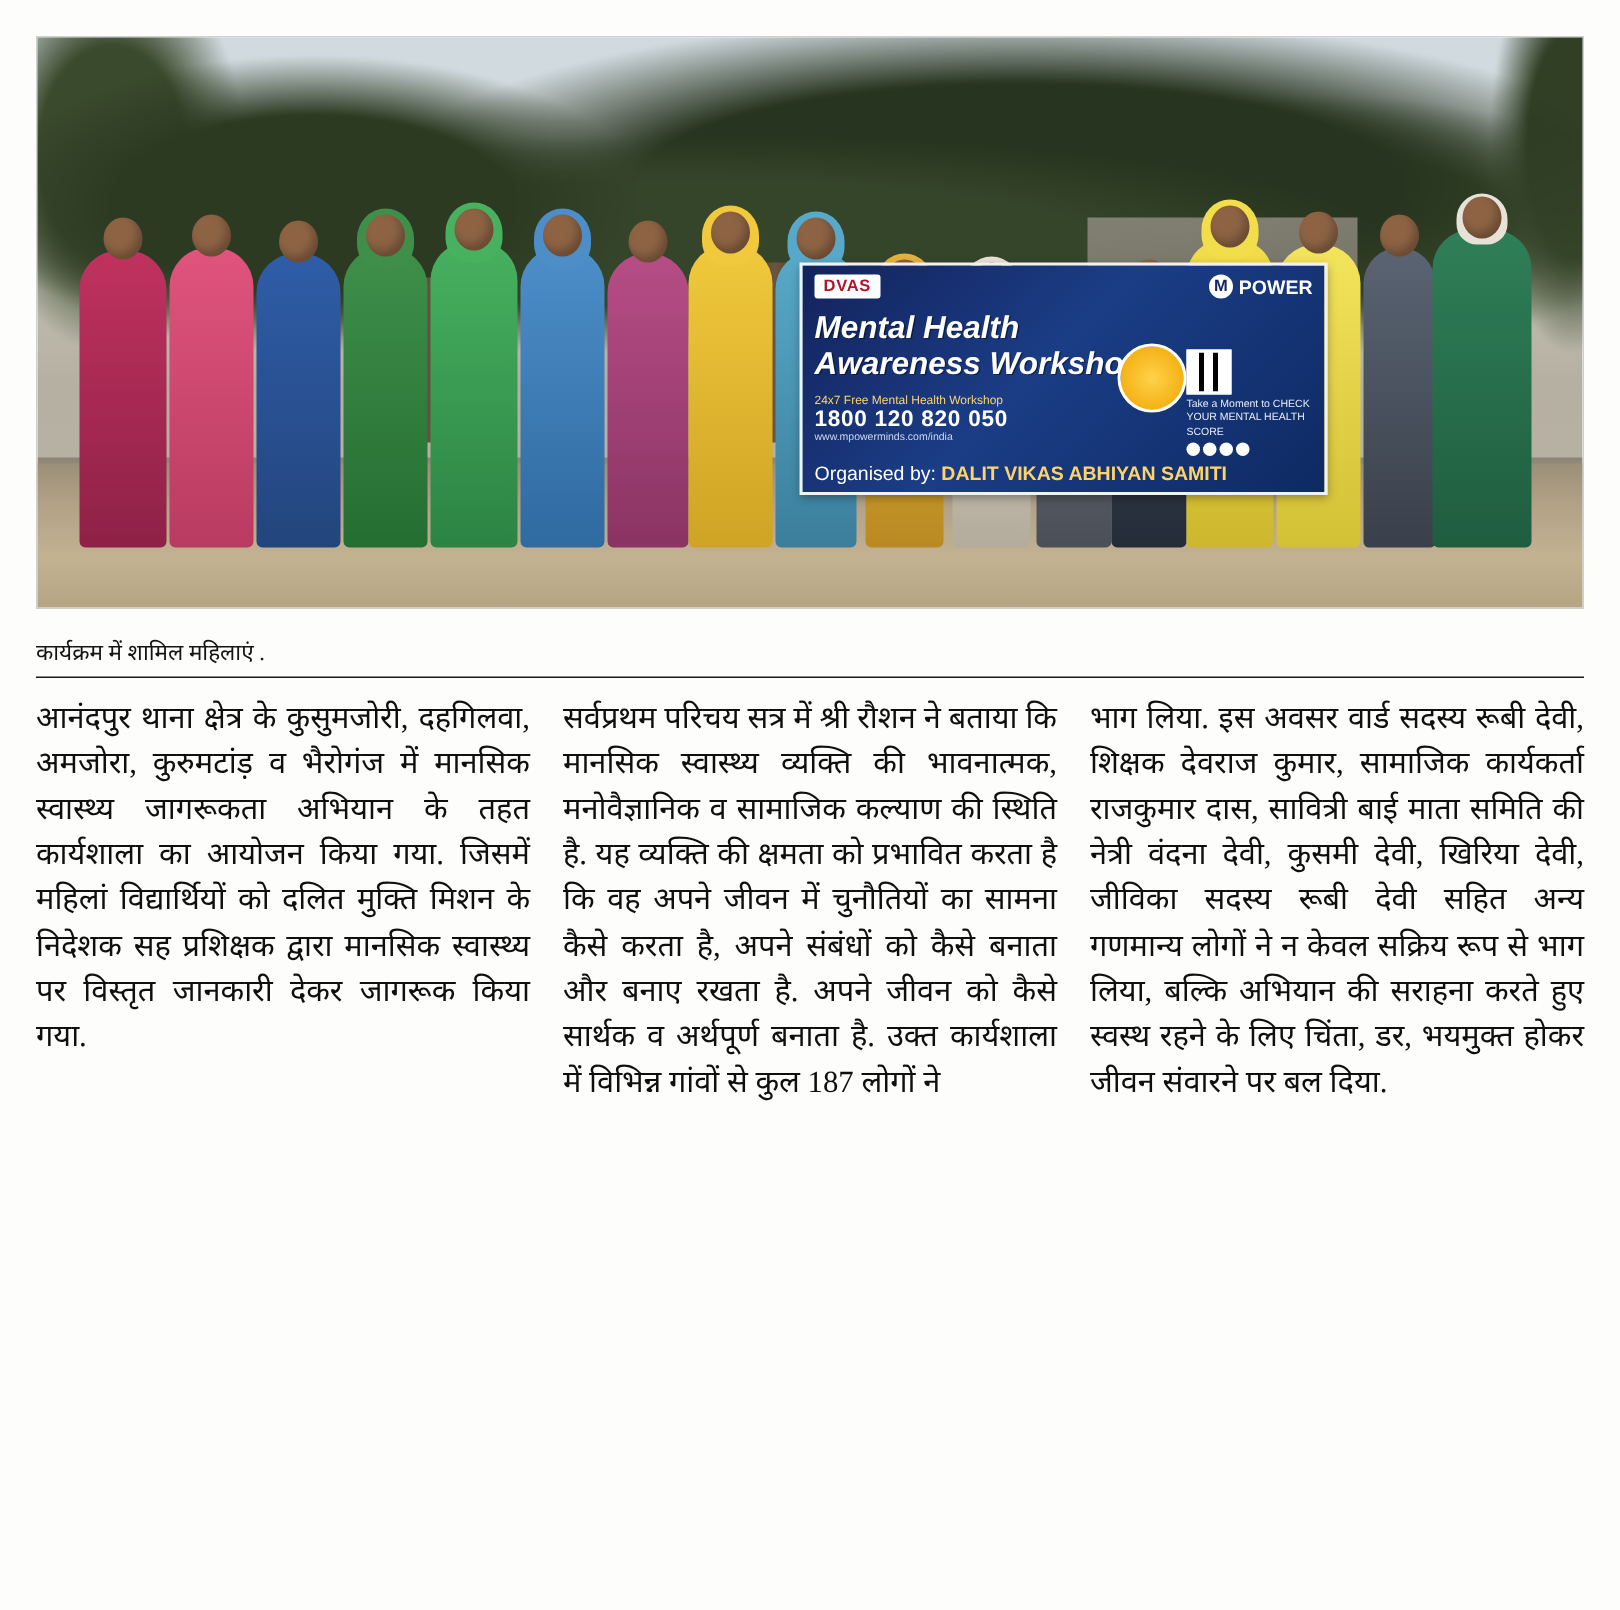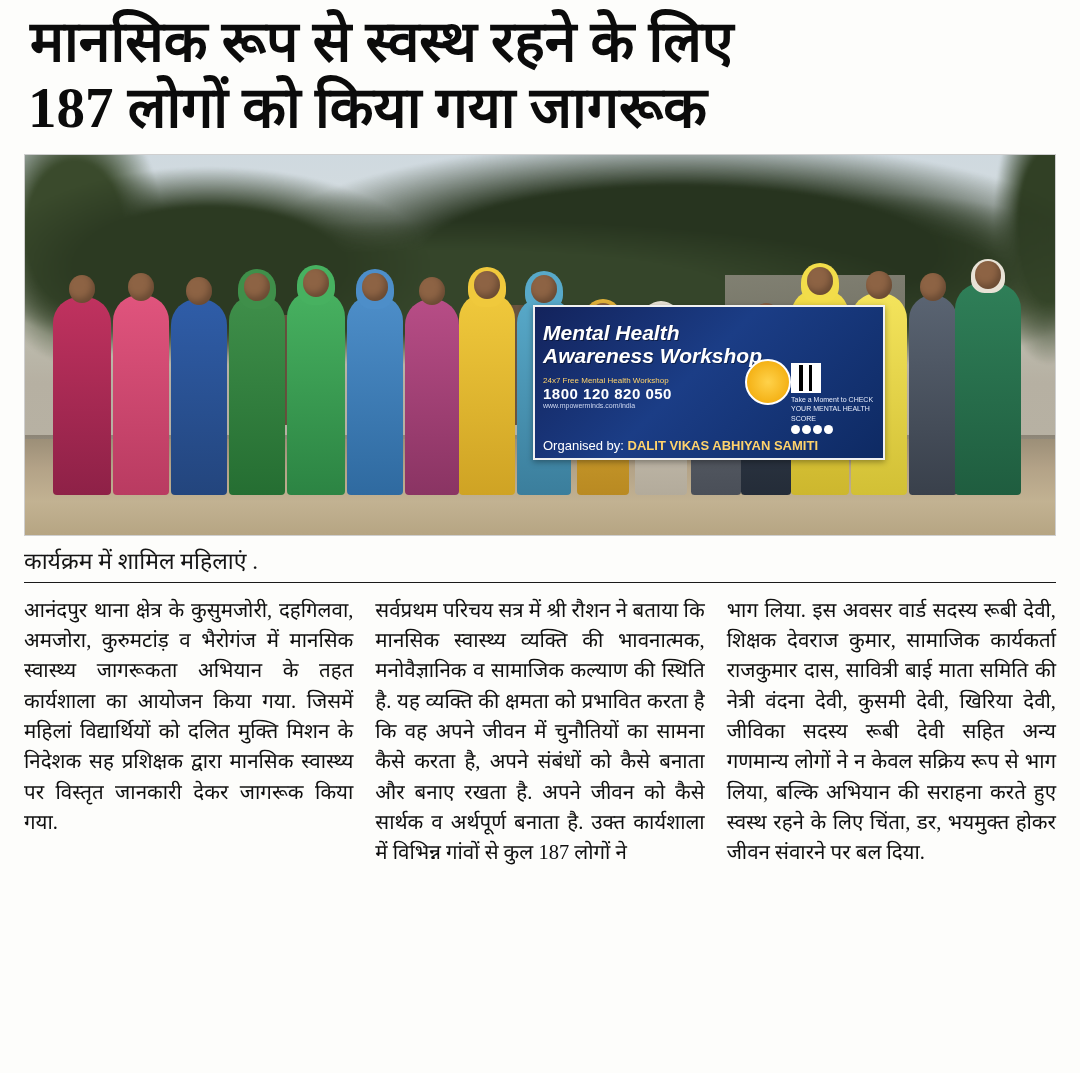--- a/index.html
+++ b/index.html
@@ -223,22 +223,22 @@
   .social {
     display: flex; gap: 2px; margin-top: 2px;
   }
   .social i {
     width: 9px; height: 9px; border-radius: 50%;
     background: #ffffff; display: inline-block;
   }
 
   
   .caption {
-    margin-top: 8px;
-    font-size: 23px;
+    margin-top: 18px;
+    font-size: 15px;
     font-family: "Liberation Serif", serif;
     color: #141414;
   }
   .rule {
     margin-top: 6px;
     border-top: 1.5px solid #1a1a1a;
     width: 1032px;
   }
 
   
@@ -263,24 +263,20 @@
     font-size: 20px;
     margin-bottom: 14px;
   }
   .col p { margin: 0; }
 </style>
 </head>
 <body>
 
 <div class="page">
 
-  <div class="headline">
-    <div class="headline-line l1">मानसिक रूप से स्वस्थ रहने के लिए</div>
-    <div class="headline-line l2">187 लोगों को किया गया जागरूक</div>
-  </div>
 
   <div class="photo-wrap">
     <div class="sky"></div>
     <div class="canopy"></div>
     <div class="bg-building"></div>
     <div class="trunk"></div>
     <div class="trunk2"></div>
     <div class="ground-shadow"></div>
     <div class="ground"></div>
 
@@ -344,20 +340,27 @@
       <div class="person" style="left:884px;width:48px;height:200px;background:linear-gradient(#5a6472,#39404b);">
           <div class="head"></div>
         </div>
       <div class="person" style="left:930px;width:66px;height:212px;background:linear-gradient(#2f7f58,#1f5d3f);">
           <div class="scarf" style="background:#e8e2d6;width:34px;height:34px;top:-24px;"></div>
           <div class="head"></div>
         </div>
     </div>
 
     <div class="banner">
+      <div class="banner-top">
+        <span class="banner-logo">DVAS</span>
+        <span class="banner-power">
+          <span class="mcircle">M</span>
+          <span>POWER</span>
+        </span>
+      </div>
       <div class="banner-title">
         <div>Mental Health</div>
         <div>Awareness Workshop</div>
       </div>
       <div class="banner-help">24x7 Free Mental Health Workshop</div>
       <div class="banner-phone">1800 120 820 050</div>
       <div class="banner-site">www.mpowerminds.com/india</div>
       <div class="banner-seal"></div>
       <div class="banner-right">
         <div class="qr"></div>

